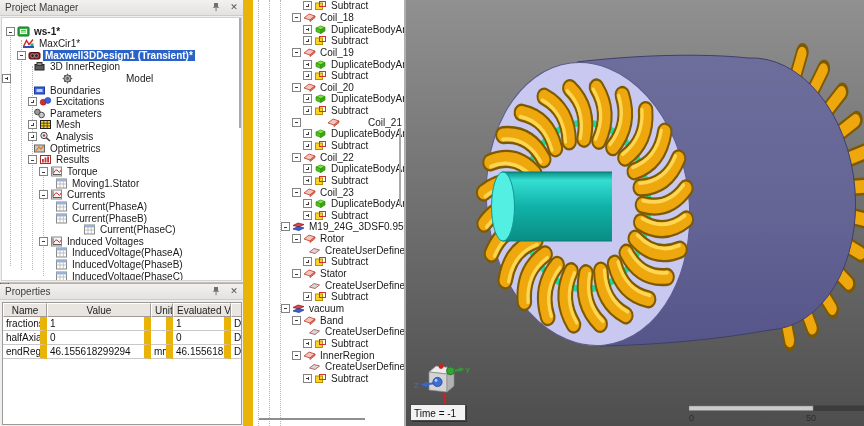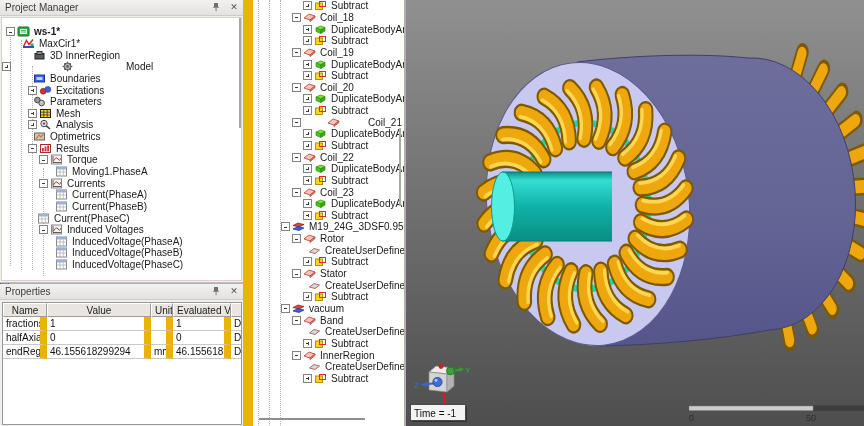--- a/index.html
+++ b/index.html
@@ -95,20 +95,31 @@
           <span class="spacer"></span>
           <span class="ticon">
             <svg width="13" height="11" viewBox="0 0 13 11">
               <rect x="1" y="8" width="11" height="2" fill="#2255cc"></rect>
               <path d="M1.5 8.5 L4.5 2.5 L7 6.5 L11 1.5" stroke="#d02020" stroke-width="1.4" fill="none"></path>
               <rect x="8.5" y="5.5" width="3" height="2.5" fill="#2fae3e"></rect>
             </svg>
           </span>
           <span class="tlabel  ">MaxCir1*</span>
         </div>
+        <div class="trow" style="padding-left: 15px;">
+          <span class="exp "></span>
+          <span class="ticon">
+            <svg width="13" height="11" viewBox="0 0 13 11">
+              <rect x="1" y="2.5" width="11" height="6.5" rx="1.5" fill="#8a1f1f" stroke="#5a0f0f"></rect>
+              <circle cx="4.6" cy="5.7" r="1.9" fill="#2a2a2a" stroke="#e0e0e0" stroke-width="0.5"></circle>
+              <circle cx="8.4" cy="5.7" r="1.9" fill="#2a2a2a" stroke="#e0e0e0" stroke-width="0.5"></circle>
+            </svg>
+          </span>
+          <span class="tlabel bold sel">Maxwell3DDesign1 (Transient)*</span>
+        </div>
         <div class="trow" style="padding-left: 26px;">
           <span class="spacer"></span>
           <span class="ticon">
             <svg width="13" height="11" viewBox="0 0 13 11">
               <rect x="2" y="3.5" width="9" height="5.5" fill="#5a5a5a" stroke="#222"></rect>
               <rect x="4" y="1.5" width="5" height="3" fill="#8c8c8c" stroke="#333"></rect>
             </svg>
           </span>
           <span class="tlabel  ">3D InnerRegion</span>
         </div>
@@ -209,21 +220,21 @@
         </div>
         <div class="trow" style="padding-left: 48px;">
           <span class="spacer"></span>
           <span class="ticon">
             <svg width="13" height="11" viewBox="0 0 13 11">
               <rect x="1.5" y="1" width="10" height="9" fill="#fff" stroke="#888"></rect>
               <rect x="1.5" y="1" width="10" height="2.5" fill="#9ab2d8"></rect>
               <path d="M1.5 6h10M5 3.5v6.5M8.3 3.5v6.5" stroke="#aaa" stroke-width="0.7"></path>
             </svg>
           </span>
-          <span class="tlabel  ">Moving1.PhaseA</span>
+          <span class="tlabel  ">Moving1.Stator</span>
         </div>
         <div class="trow" style="padding-left: 37px;">
           <span class="exp "></span>
           <span class="ticon">
             <svg width="13" height="11" viewBox="0 0 13 11">
               <rect x="1.5" y="1" width="10" height="9" fill="#f4f4f4" stroke="#888"></rect>
               <path d="M3 2v6.5H11" stroke="#333" stroke-width="0.8" fill="none"></path>
               <path d="M3.5 7 Q6 2 8 5 T11 4" stroke="#d03030" stroke-width="1" fill="none"></path>
             </svg>
           </span>
@@ -244,21 +255,21 @@
           <span class="spacer"></span>
           <span class="ticon">
             <svg width="13" height="11" viewBox="0 0 13 11">
               <rect x="1.5" y="1" width="10" height="9" fill="#fff" stroke="#888"></rect>
               <rect x="1.5" y="1" width="10" height="2.5" fill="#9ab2d8"></rect>
               <path d="M1.5 6h10M5 3.5v6.5M8.3 3.5v6.5" stroke="#aaa" stroke-width="0.7"></path>
             </svg>
           </span>
           <span class="tlabel  ">Current(PhaseB)</span>
         </div>
-        <div class="trow" style="padding-left: 30px;">
+        <div class="trow" style="padding-left: 76px;">
           <span class="spacer"></span>
           <span class="ticon">
             <svg width="13" height="11" viewBox="0 0 13 11">
               <rect x="1.5" y="1" width="10" height="9" fill="#fff" stroke="#888"></rect>
               <rect x="1.5" y="1" width="10" height="2.5" fill="#9ab2d8"></rect>
               <path d="M1.5 6h10M5 3.5v6.5M8.3 3.5v6.5" stroke="#aaa" stroke-width="0.7"></path>
             </svg>
           </span>
           <span class="tlabel  ">Current(PhaseC)</span>
         </div>

